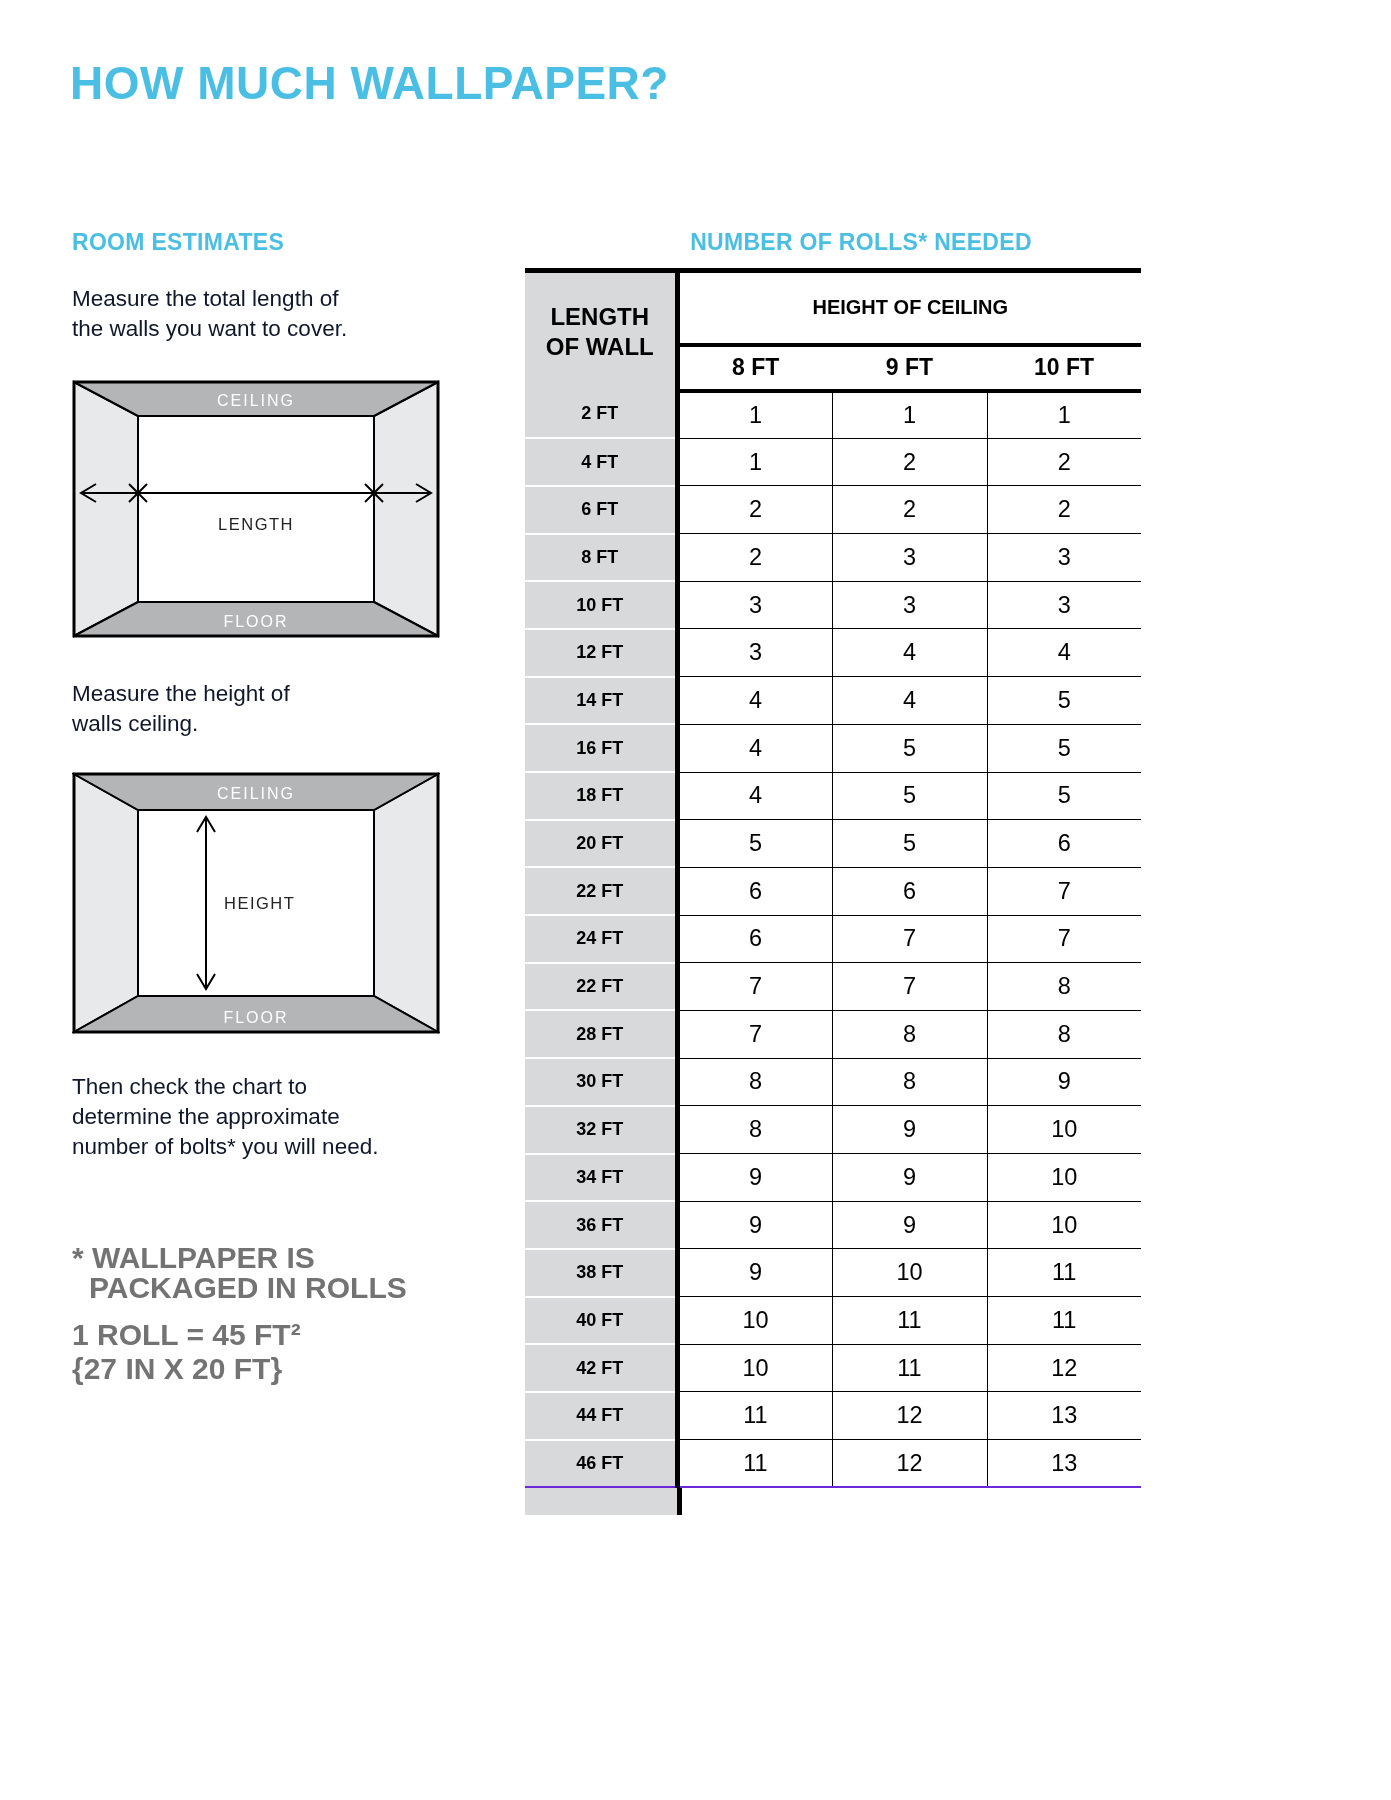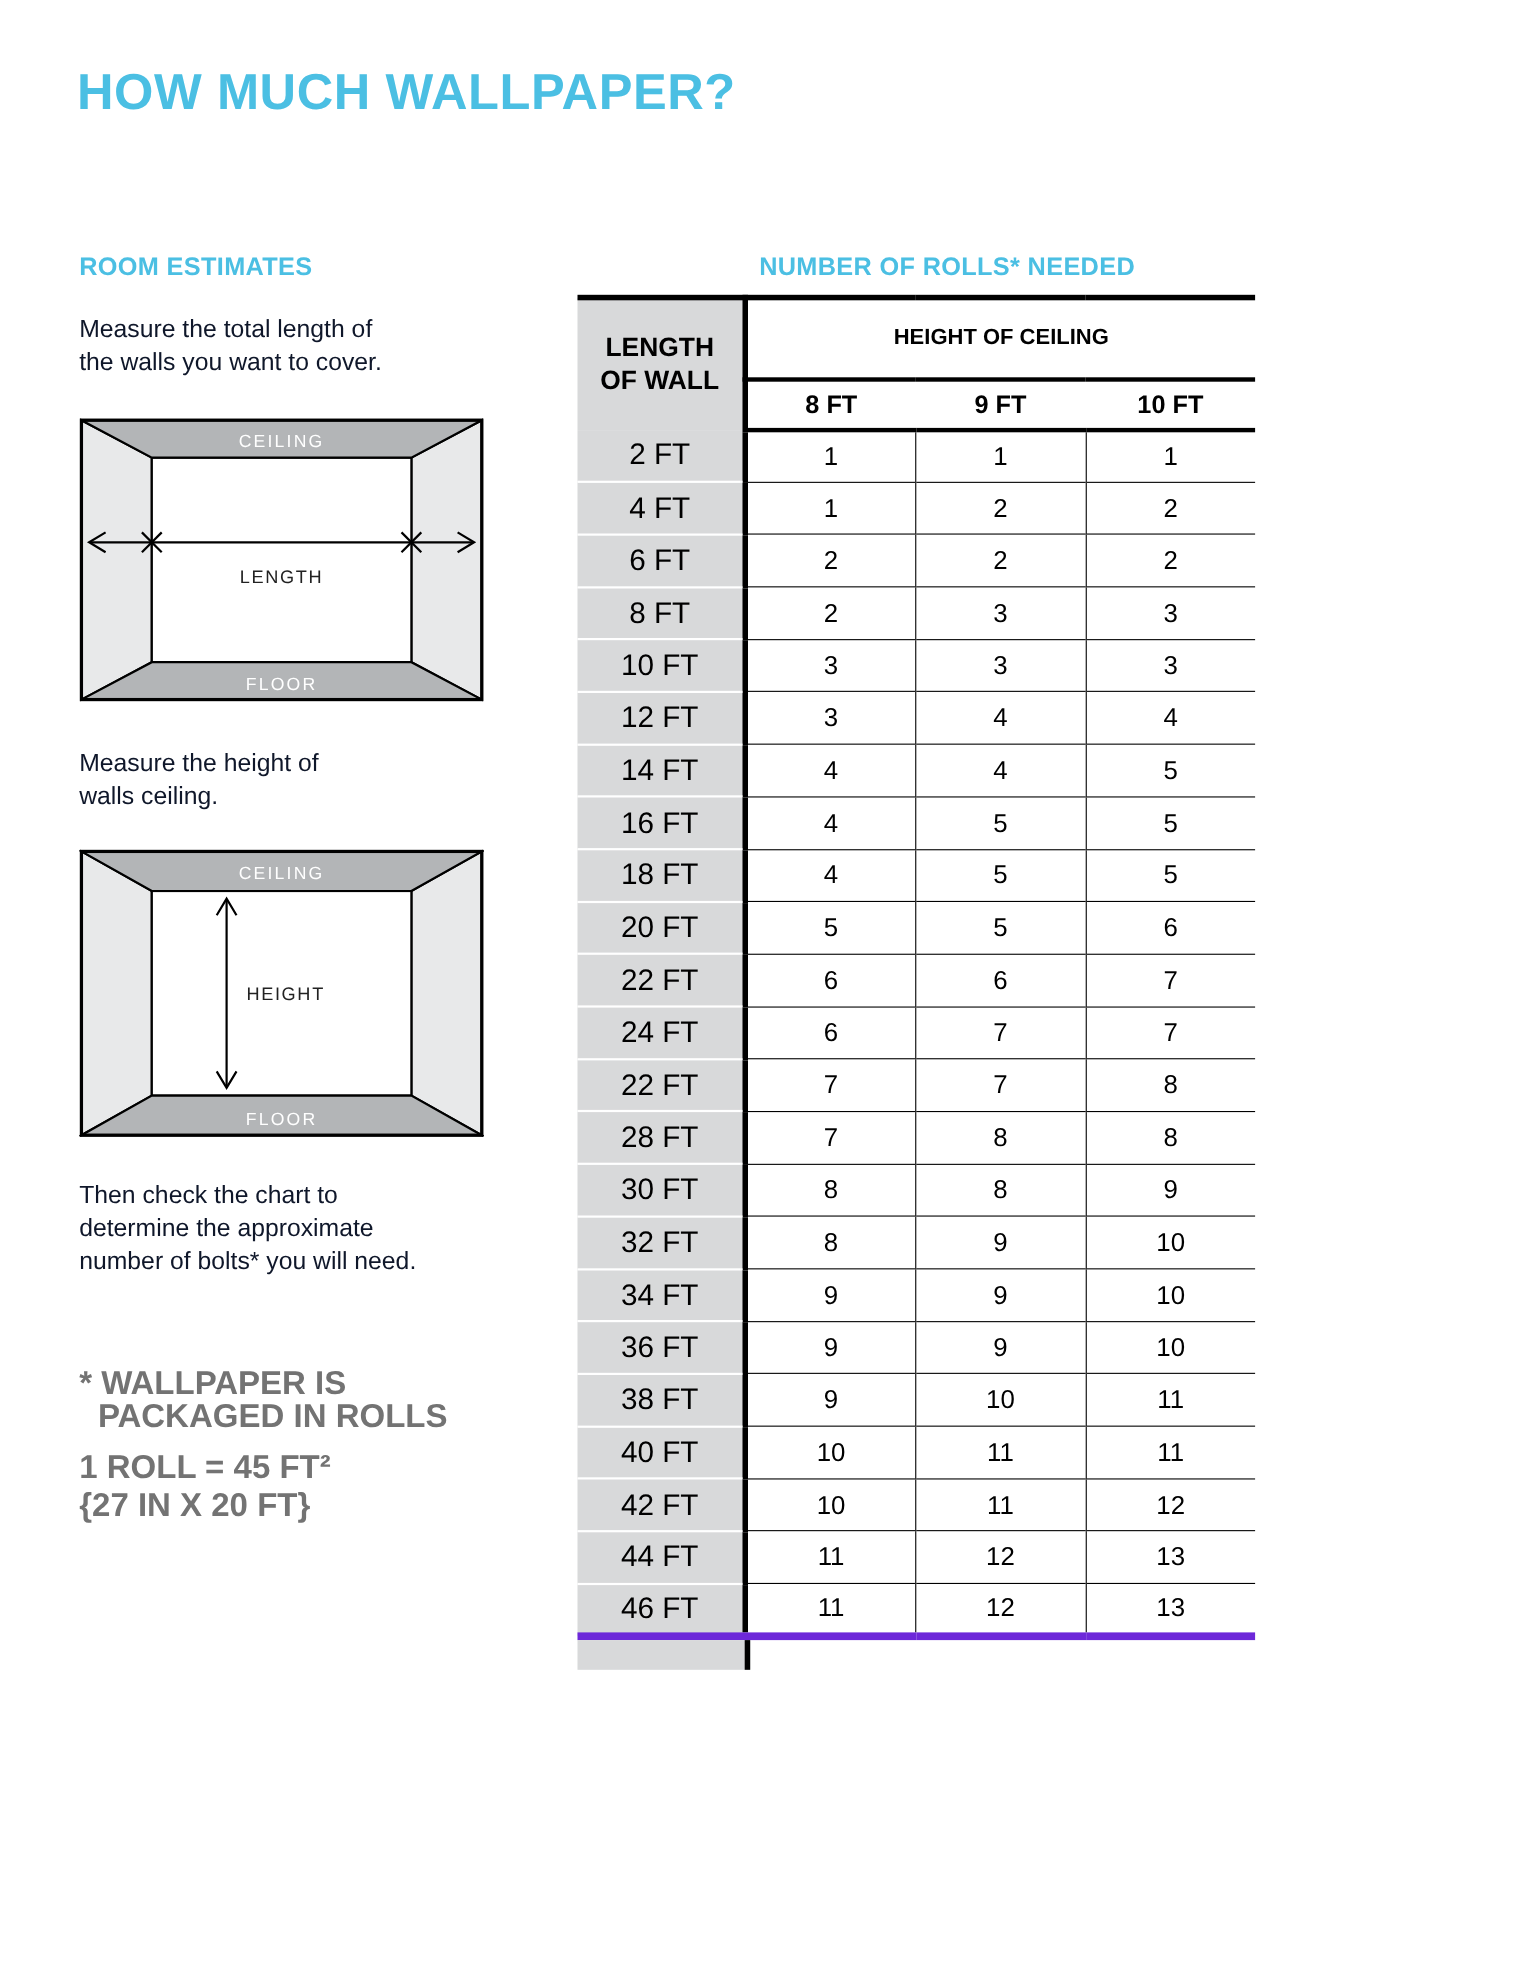--- a/index.html
+++ b/index.html
@@ -35,26 +35,26 @@
   
   #table-wrap{left:525px;top:268px;width:616px}
   table{border-collapse:collapse;table-layout:fixed;width:616px}
   td{padding:0;text-align:center;vertical-align:middle;color:#000}
   .corner{background:var(--cell-gray);border-top:5px solid #000;border-right:5px solid #000;
           font-weight:bold;font-size:24px;line-height:30px}
   .group-header{border-top:5px solid #000;border-bottom:4px solid #000;font-weight:bold;font-size:20px;height:74px}
   .subhead td{border-bottom:4px solid #000;font-weight:bold;font-size:23px;height:46px}
   tbody tr{height:47.7px}
   .row-label{background:var(--cell-gray);border-right:5px solid #000;border-top:2px solid #fff;
-             font-weight:normal;font-size:27px}
+             font-weight:bold;font-size:18px}
   tbody tr:first-child .row-label{border-top:none}
   .value-cell{border-top:1px solid #000;font-size:23.5px}
   tbody tr:first-child .value-cell{border-top:none}
   .value-cell + .value-cell{border-left:1px solid #000}
-  tbody tr:last-child td{border-bottom:7px solid #6d28d9}
+  tbody tr:last-child td{border-bottom:2px solid #6d28d9}
   .stub{width:157px;height:27px;background:var(--cell-gray);border-right:5px solid #000}
 
   
   svg text{font-family:"Liberation Sans",sans-serif}
   .outer-frame{fill:none;stroke:#000;stroke-width:3}
   .surface-band{fill:var(--band-gray);stroke:#000;stroke-width:2}
   .side-wall{fill:var(--wall-gray);stroke:#000;stroke-width:2}
   .back-wall{fill:#fff;stroke:#000;stroke-width:2}
   .dim{stroke:#000;stroke-width:2;fill:none}
   .band-label{fill:#fff;font-size:16px;letter-spacing:2px}

